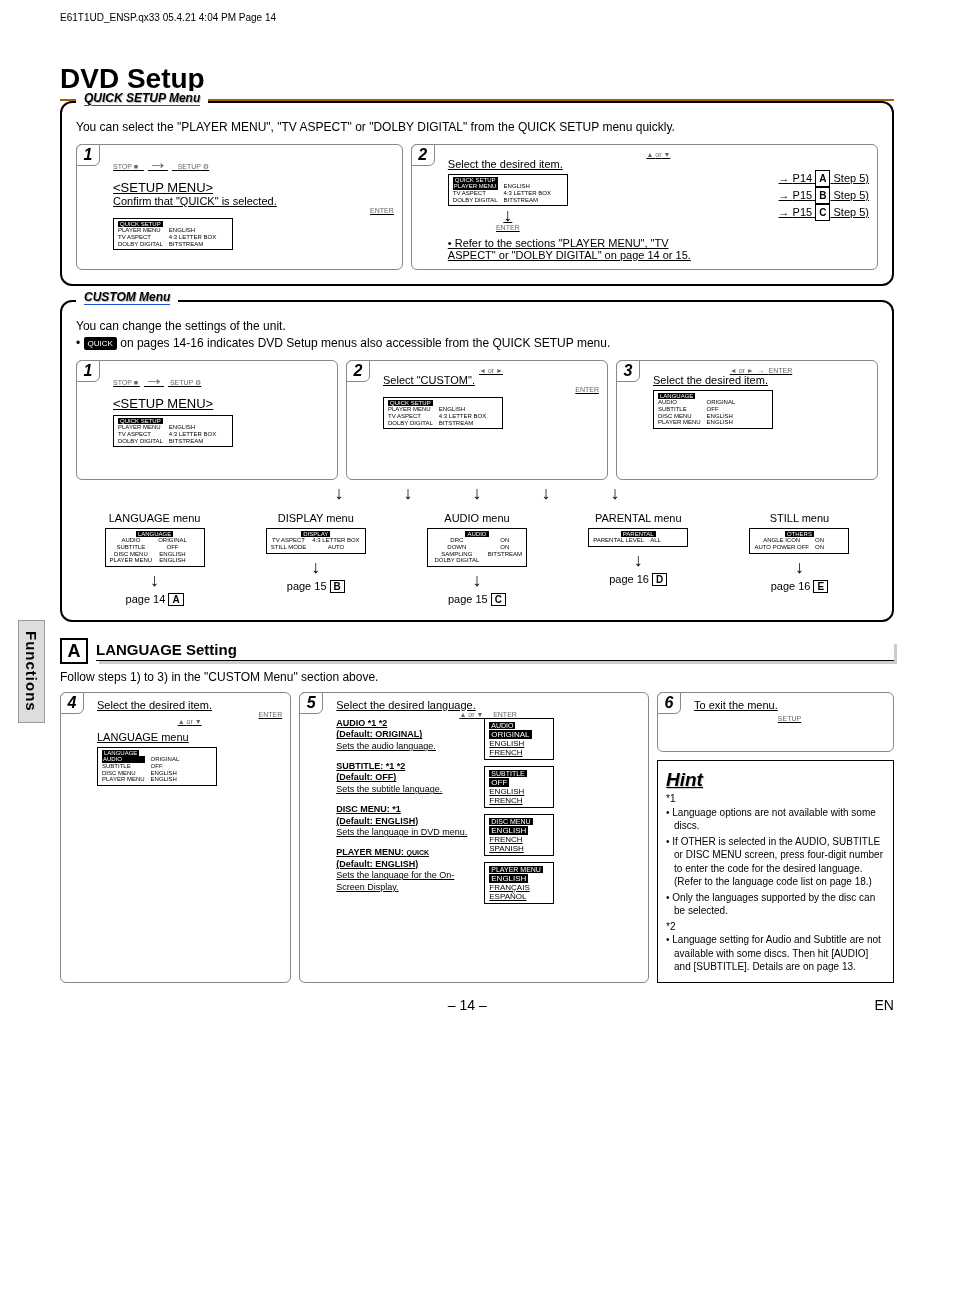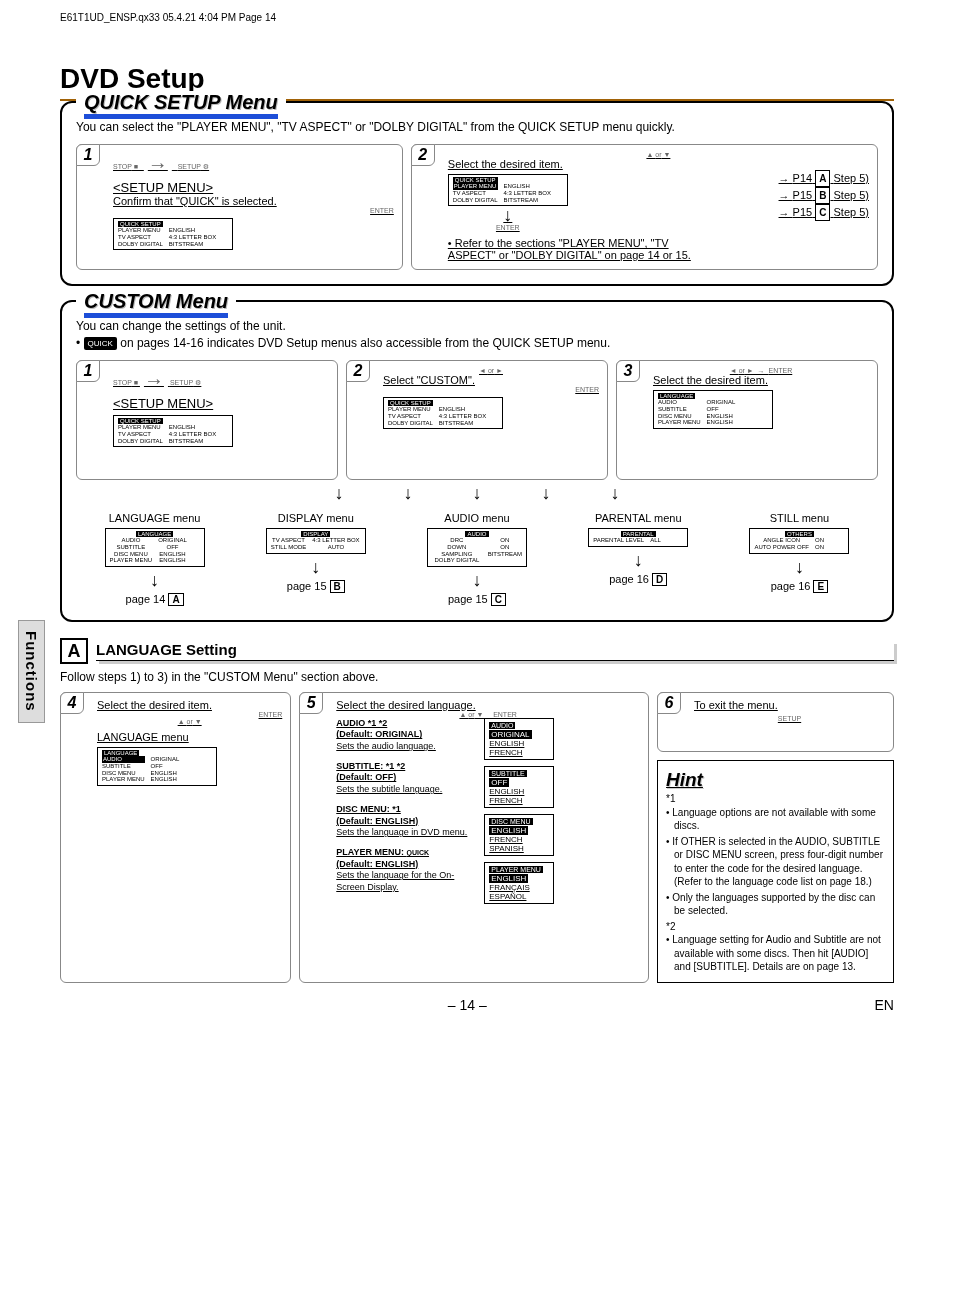--- a/index.html
+++ b/index.html
@@ -2,21 +2,21 @@
 <html><head>
 <meta charset="utf-8">
 <style>
   * { box-sizing: border-box; margin: 0; padding: 0; }
   body { font-family: Arial, Helvetica, sans-serif; font-size: 11px; color: #000; background: #fff; width: 954px; margin: 0 auto; position: relative; }
   .page { padding: 12px 60px 40px; position: relative; }
   .header-line { font-size: 10px; margin-bottom: 40px; }
   .h1 { font-size: 28px; font-weight: bold; border-bottom: 2px solid #a16207; padding-bottom: 4px; margin-bottom: 0; }
   .section-box { border: 2px solid #000; border-radius: 12px; padding: 10px 14px 14px; margin-bottom: 14px; position: relative; }
   .section-title-wrap { position: absolute; top: -12px; left: 14px; background: #fff; padding: 0 8px; }
-  .section-title { font-style: italic; font-weight: bold; font-size: 20px; display: inline-block; border-bottom: 5px solid #1d4ed8; text-shadow: 1px 1px 0 #bbb; }
+  .section-title { font-style: italic; font-weight: bold; font-size: 12px; display: inline-block; border-bottom: 1px solid #1d4ed8; text-shadow: 1px 1px 0 #bbb; }
   .intro { font-size: 12px; margin: 6px 0 8px; line-height: 1.4; }
   .intro .badge-quick { display:inline-block; background:#000; color:#fff; font-size:8px; padding:1px 4px; border-radius:2px; vertical-align:middle; }
   .steps-row { display: flex; gap: 8px; }
   .step-cell { flex: 1; border: 1px solid #888; border-radius: 6px; padding: 6px 8px 8px; position: relative; min-height: 120px; }
   .step-num { position:absolute; top:-1px; left:-1px; background:#fff; font-style:italic; font-weight:bold; font-size:16px; border:1px solid #888; border-top-left-radius:6px; border-bottom-right-radius:6px; width:24px; height:22px; text-align:center; line-height:20px; }
   .step-body { margin-left: 28px; font-size: 11px; text-decoration: underline; }
   .setup-menu-label { font-size: 13px; margin-top: 6px; }
   .mini-screen { border:1px solid #000; padding:2px 4px; font-size:6px; line-height:1.1; display:inline-block; margin-top:4px; min-width:120px; }
   .mini-screen .hdr { background:#000; color:#fff; display:inline-block; padding:0 2px; font-size:6px; }
   .mini-tbl { display:flex; gap:6px; font-size:6px; }

